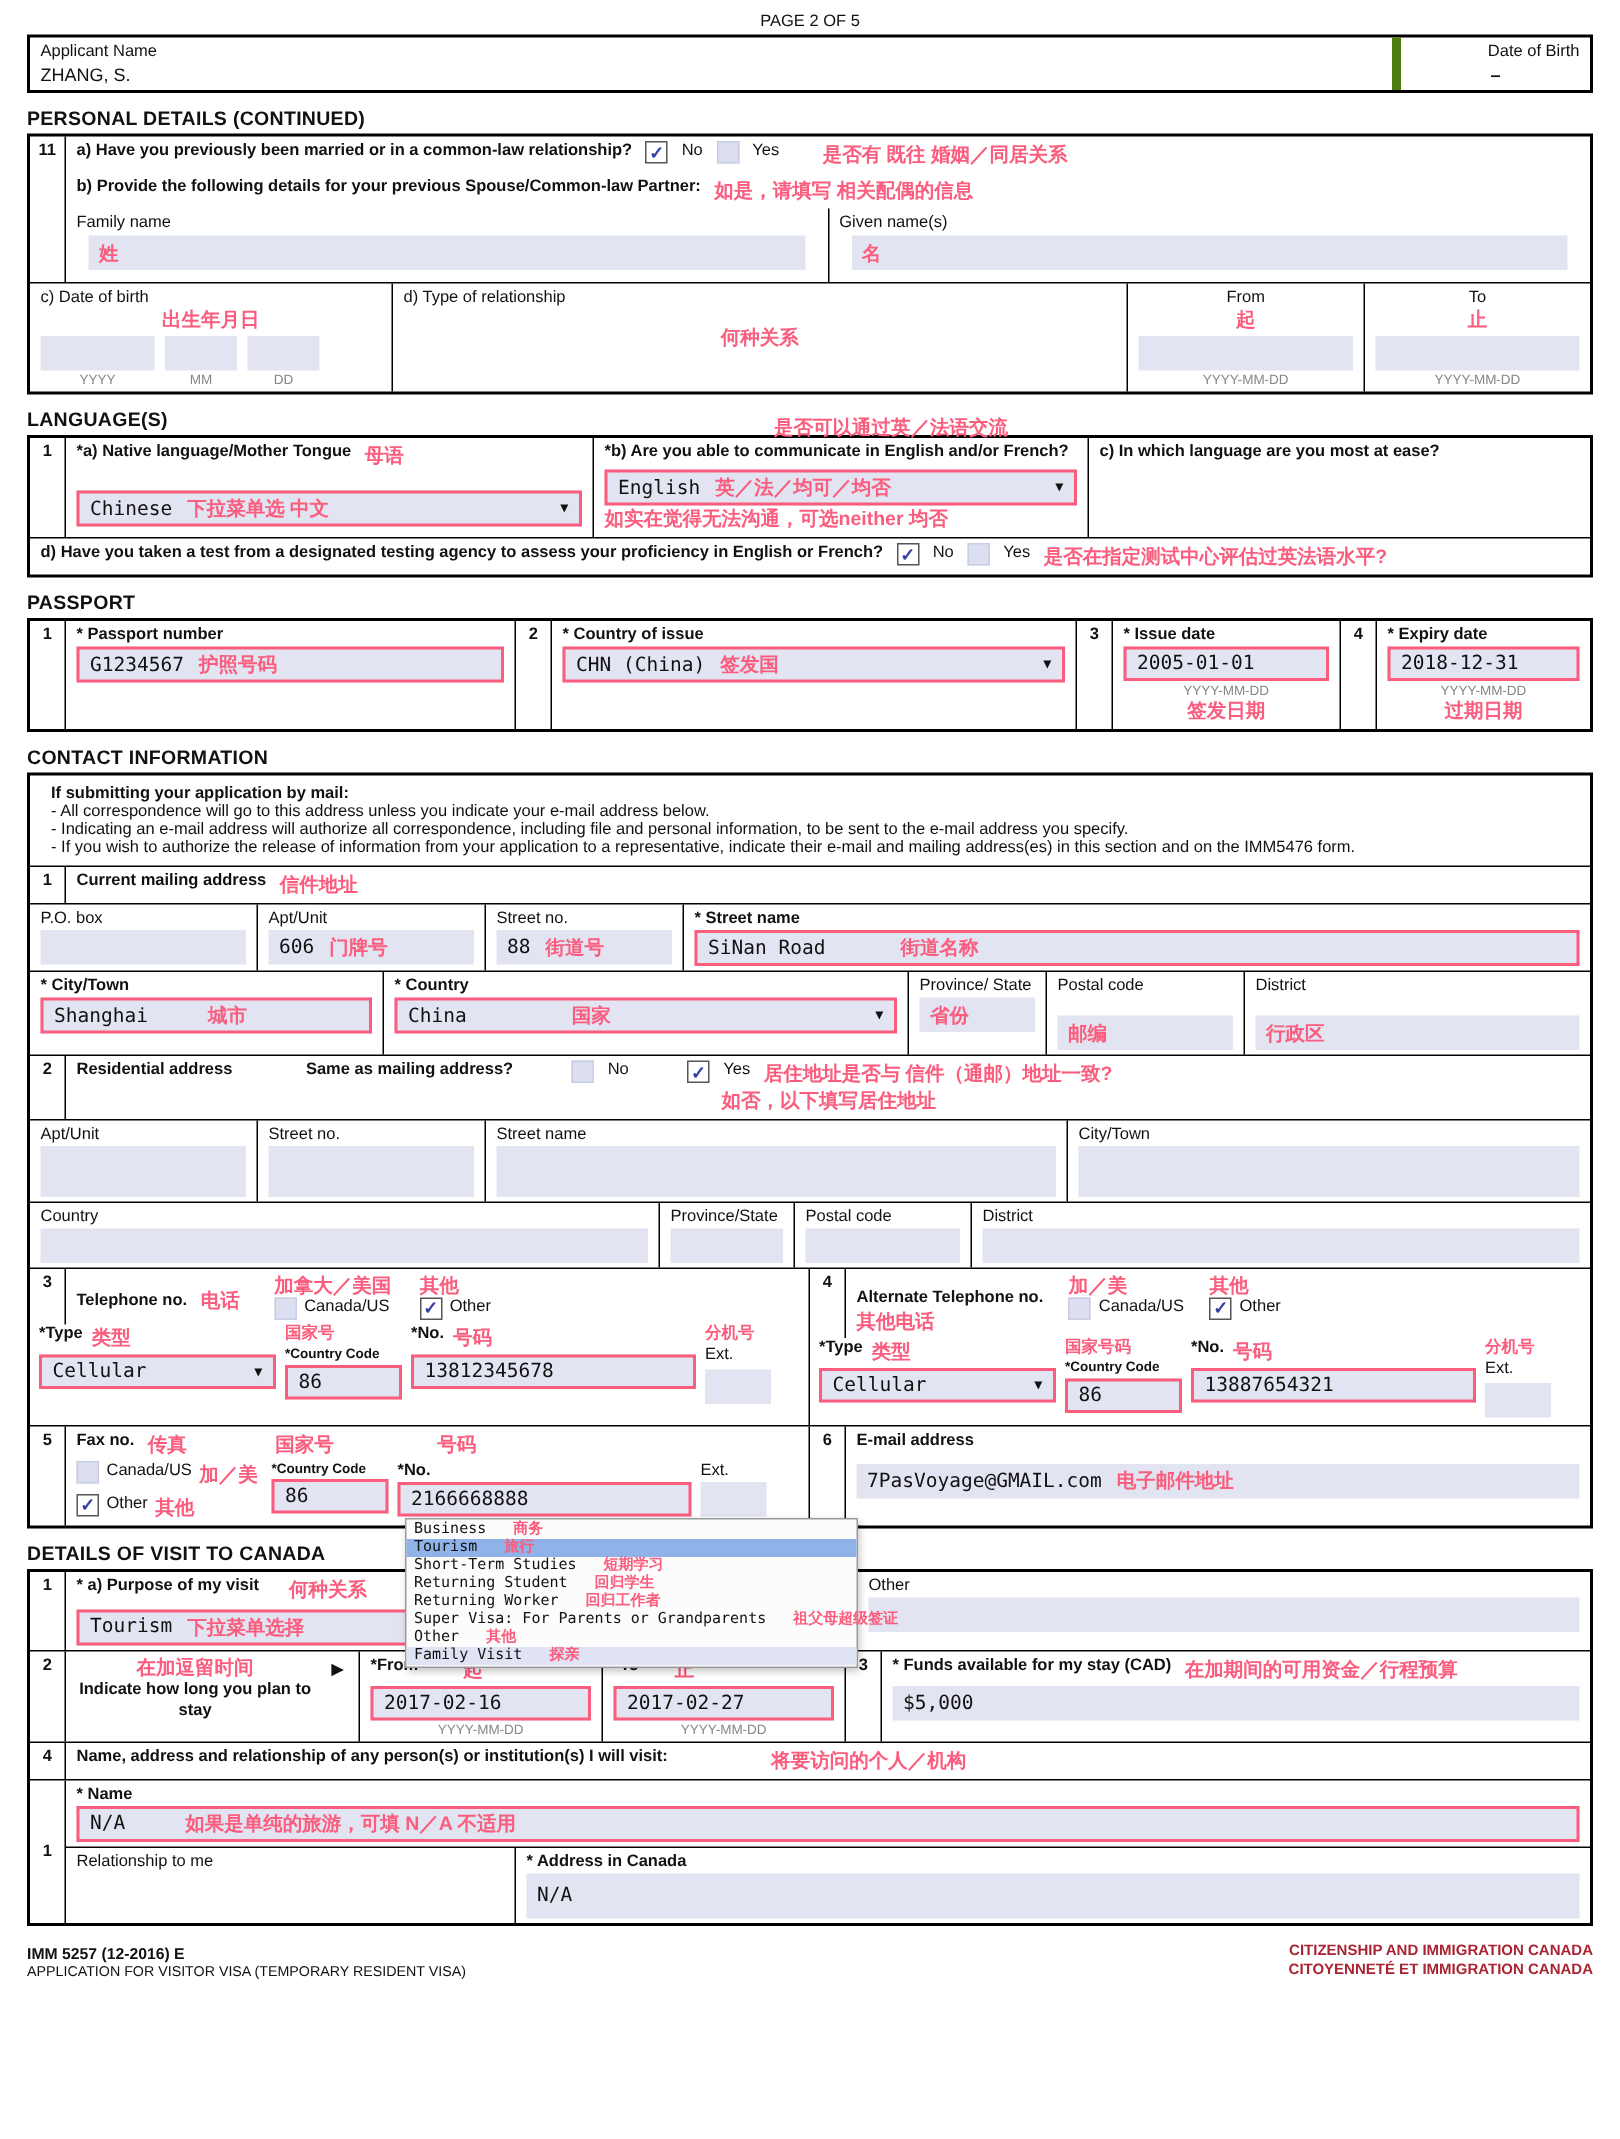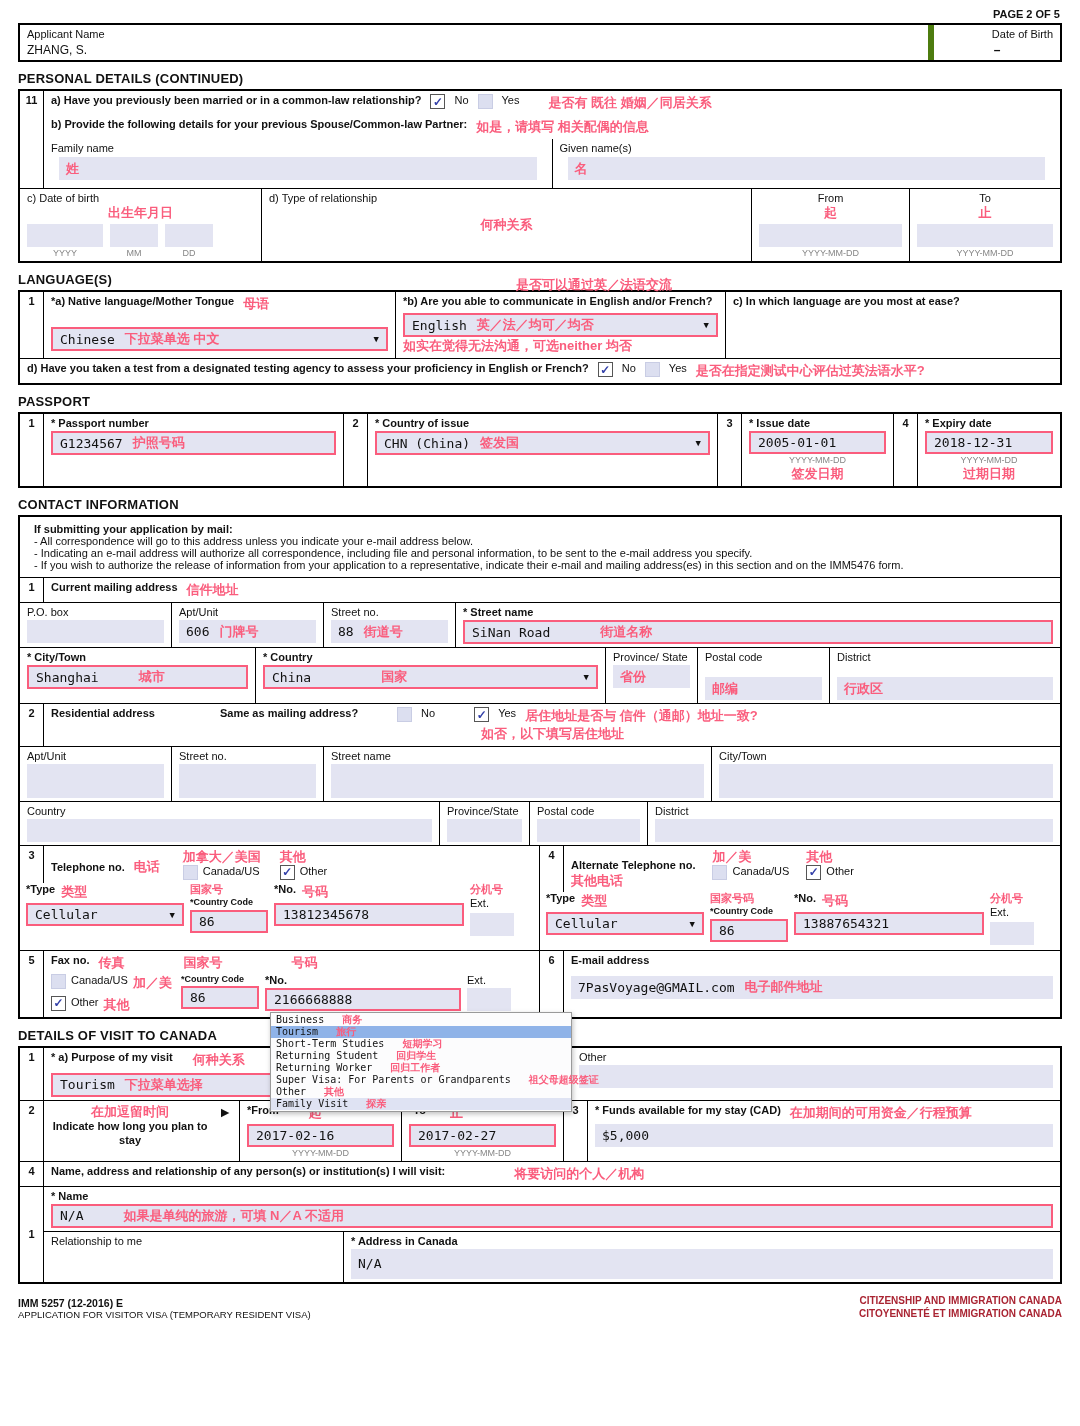--- a/index.html
+++ b/index.html
@@ -1,19 +1,19 @@
 <!DOCTYPE html>
 <html><head>
 <meta charset="utf-8">
 <style>
   * { box-sizing:border-box; margin:0; padding:0; }
   html,body { width:1080px; background:#fff; }
   body { font-family:"Liberation Sans",sans-serif; color:#111; height:1426px; overflow:hidden; position:relative; }
   .page { width:1044px; margin:0 auto; padding-top:6px; }
-  .pgind { text-align:right; font-size:11px; font-weight:700; padding:2px 2px 3px; }
+  .pgind { text-align:center; font-size:11px; font-weight:400; padding:2px 2px 3px; }
   .box { border:2px solid #000; background:#fff; }
   .row { display:flex; }
   .cell { padding:3px 7px; position:relative; }
   .bR { border-right:1px solid #000; }
   .bL { border-left:6px solid #4d7c0f; }
   .bT { border-top:1px solid #000; }
   .grow { flex:1; min-width:0; }
   .lbl { font-size:11px; }
   .b { font-weight:700; }
   .numbox { width:24px; flex-shrink:0; border-right:1px solid #000; font-size:11px; font-weight:700; text-align:center; padding-top:3px; }
@@ -290,21 +290,21 @@
           <span class="ann">行政区</span>
         </div>
       </div>
     </div>
 
     <div class="row bT">
       <div class="numbox">2</div>
       <div class="cell grow">
         <div class="qline">
           <span class="lbl b">Residential address</span>
-          <span class="lbl b" style="margin-left:56px">Same as mailing address?</span>
+          <span class="lbl b" style="margin-left:40px">Same as mailing address?</span>
           <span class="chk unchecked" style="margin-left:30px"></span>
           <span class="lbl">No</span>
           <span class="chk checked" style="margin-left:30px">
               <span>✓</span>
             </span>
           <span class="lbl">Yes</span>
           <span class="ann">居住地址是否与 信件（通邮）地址一致?</span>
         </div>
         <div class="ann" style="margin-left:430px">如否，以下填写居住地址</div>
       </div>

